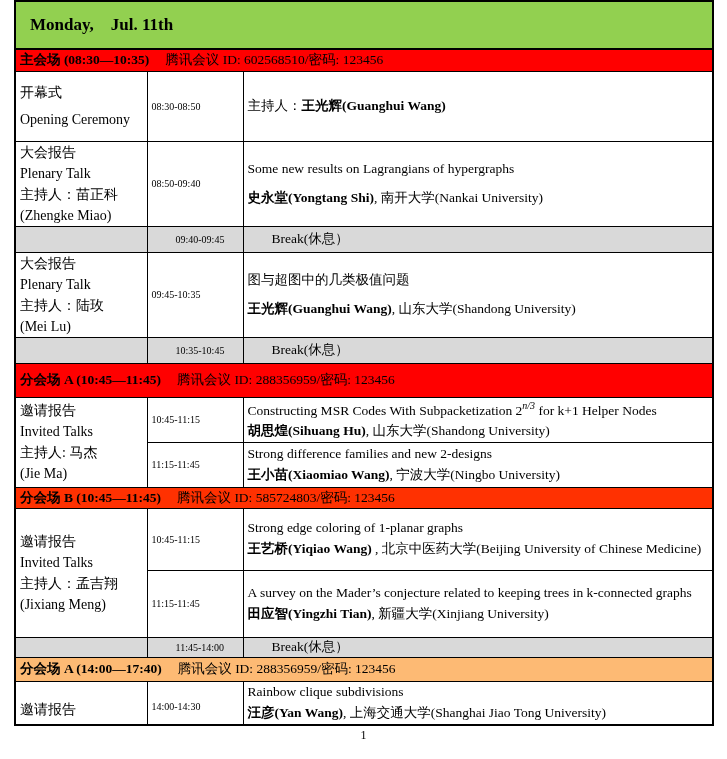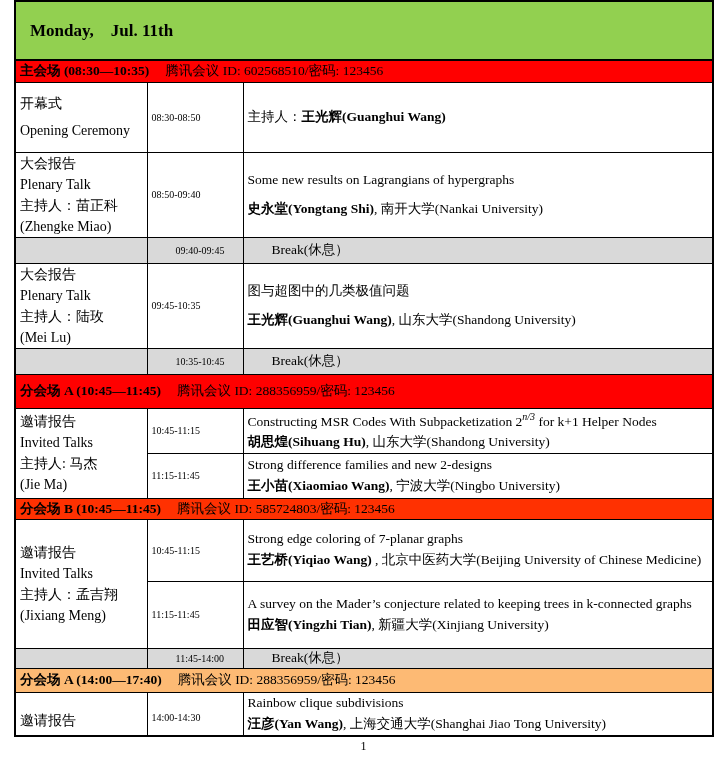--- a/index.html
+++ b/index.html
@@ -86,21 +86,21 @@
 
 
   <table class="schedule">
     <colgroup>
       <col style="width:132px">
       <col style="width:96px">
       <col style="width:470px">
     </colgroup>
 
     <tbody>
-        <tr class="day-row" style="height:59px">
+        <tr class="day-row" style="height:48px">
       <td colspan="3">Monday,    Jul. 11th</td>
     </tr>
 
     <tr class="banner banner-red" style="height:22px">
       <td colspan="3">
         <span class="venue">主会场  (08:30—10:35)</span><span>腾讯会议 ID: 602568510/密码: 123456</span>
       </td>
     </tr>
 
     <tr style="height:70px">
@@ -189,21 +189,21 @@
 
     <tr style="height:62px">
       <td class="side" rowspan="2">
         <div>邀请报告</div>
         <div>Invited Talks</div>
         <div>主持人：孟吉翔</div>
         <div>(Jixiang Meng)</div>
       </td>
       <td class="time">10:45-11:15</td>
       <td class="content">
-        <div>Strong edge coloring of 7-planar graphs</div>
+        <div>Strong edge coloring of 1-planar graphs</div>
         <div><b>王艺桥(Yiqiao Wang)</b><span> , 北京中医药大学(Beijing University of Chinese Medicine)</span></div>
       </td>
     </tr>
     <tr style="height:67px">
       <td class="time">11:15-11:45</td>
       <td class="content">
         <div>A survey on the Mader’s conjecture related to keeping trees in k-connected graphs</div>
         <div><b>田应智(Yingzhi Tian)</b><span>, 新疆大学(Xinjiang University)</span></div>
       </td>
     </tr>

